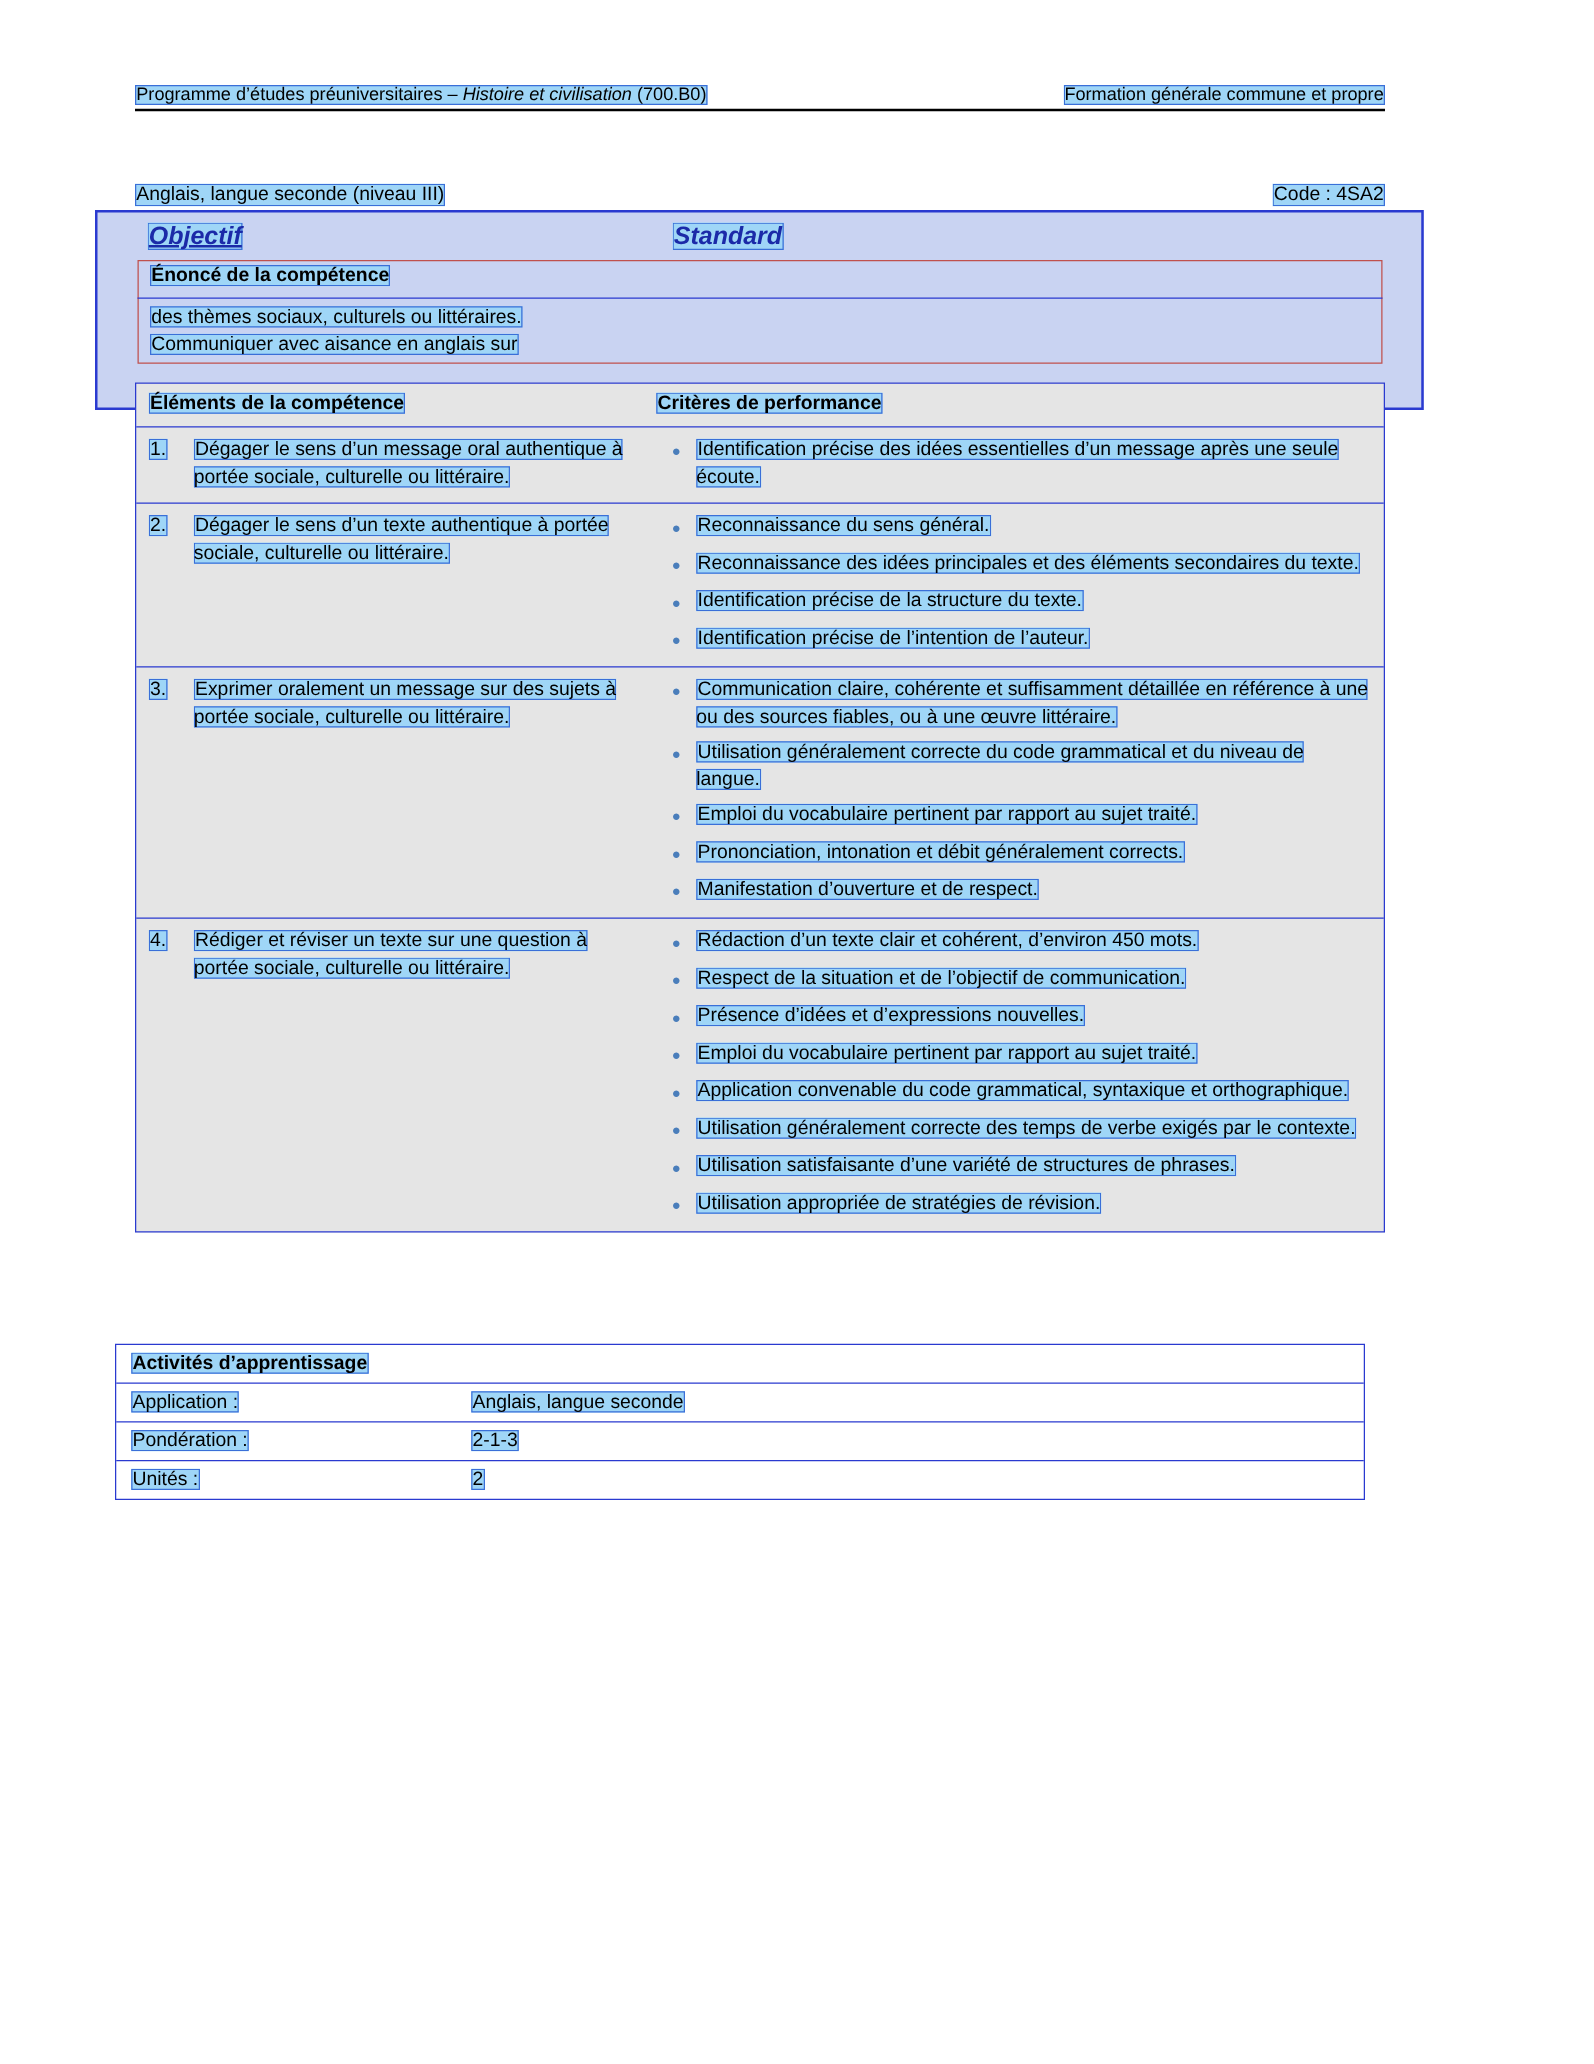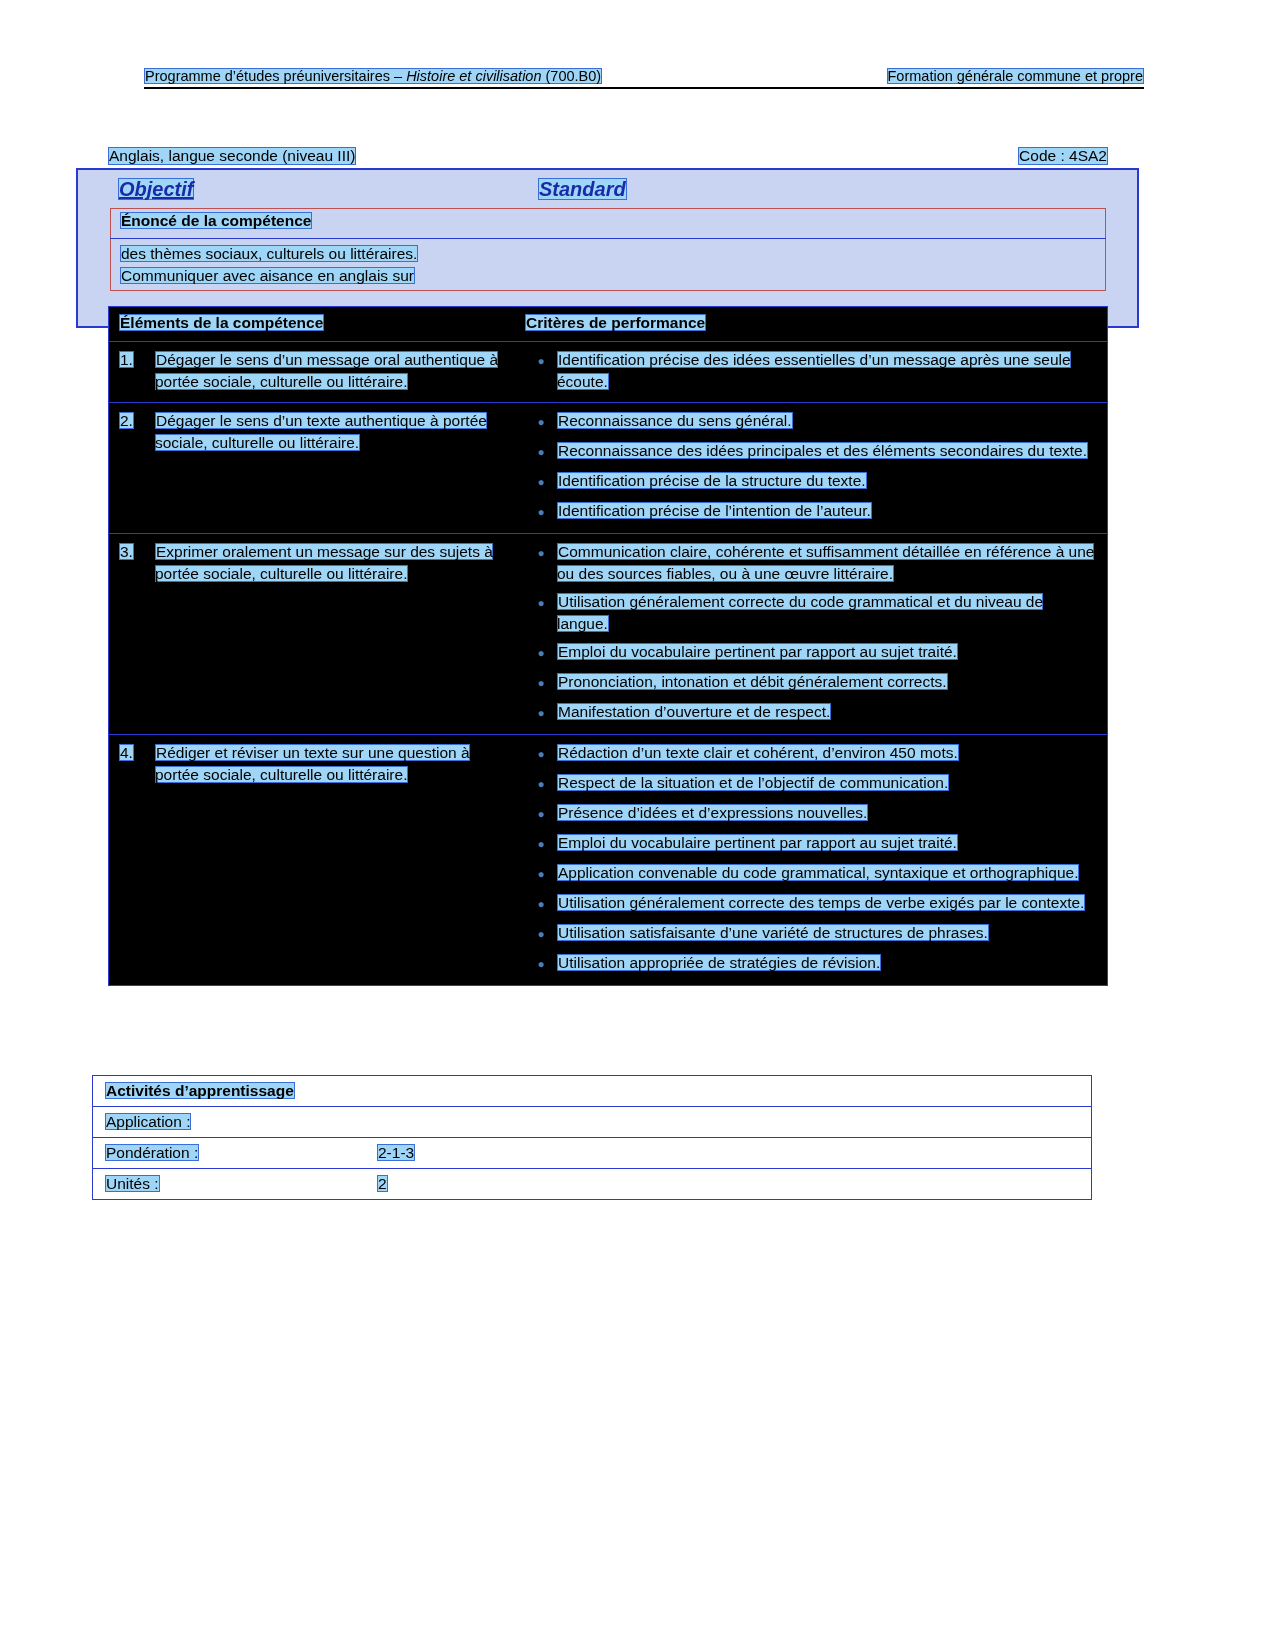--- a/index.html
+++ b/index.html
@@ -30,21 +30,20 @@
   }
 
   
   .doc-header {
     position: absolute;
     left: 108px;
     top: 68px;
     width: 1000px;
     border-bottom: 2px solid #000;
     padding-bottom: 3px;
-    margin-left: 36px;
   }
   .doc-header .inner {
     display: flex;
     justify-content: space-between;
     font-size: 14.5px;
   }
   .doc-header .left { }
   .doc-header .right { }
   .italic { font-style: italic; }
 
@@ -119,21 +118,21 @@
   }
 
   
   .table {
     position: absolute;
     left: 108px;
     top: 306px;
     width: 1000px;
     border: 1.5px solid #2a3ad0;
     box-sizing: border-box;
-    background: #000000;
+    background: #e5e5e5;
   }
   .trow {
     display: flex;
     border-bottom: 1.5px solid #2a3ad0;
   }
   .trow:last-child { border-bottom: none; }
   .theader {
     font-size: 15.5px;
     font-weight: bold;
   }
@@ -363,20 +362,21 @@
             <span class="txt"><span class="hl">Utilisation appropriée de stratégies de révision.</span></span>
           </div>
       </div>
     </div>
   </div>
 
   <div class="act">
     <div class="act-title"><span class="hl">Activités d’apprentissage</span></div>
     <div class="act-row">
       <div class="k"><span class="hl">Application :</span></div>
+      <div class="v"><span class="hl">Anglais, langue seconde</span></div>
     </div>
     <div class="act-row">
       <div class="k"><span class="hl">Pondération :</span></div>
       <div class="v"><span class="hl">2-1-3</span></div>
     </div>
     <div class="act-row">
       <div class="k"><span class="hl">Unités :</span></div>
       <div class="v"><span class="hl">2</span></div>
     </div>
   </div>

